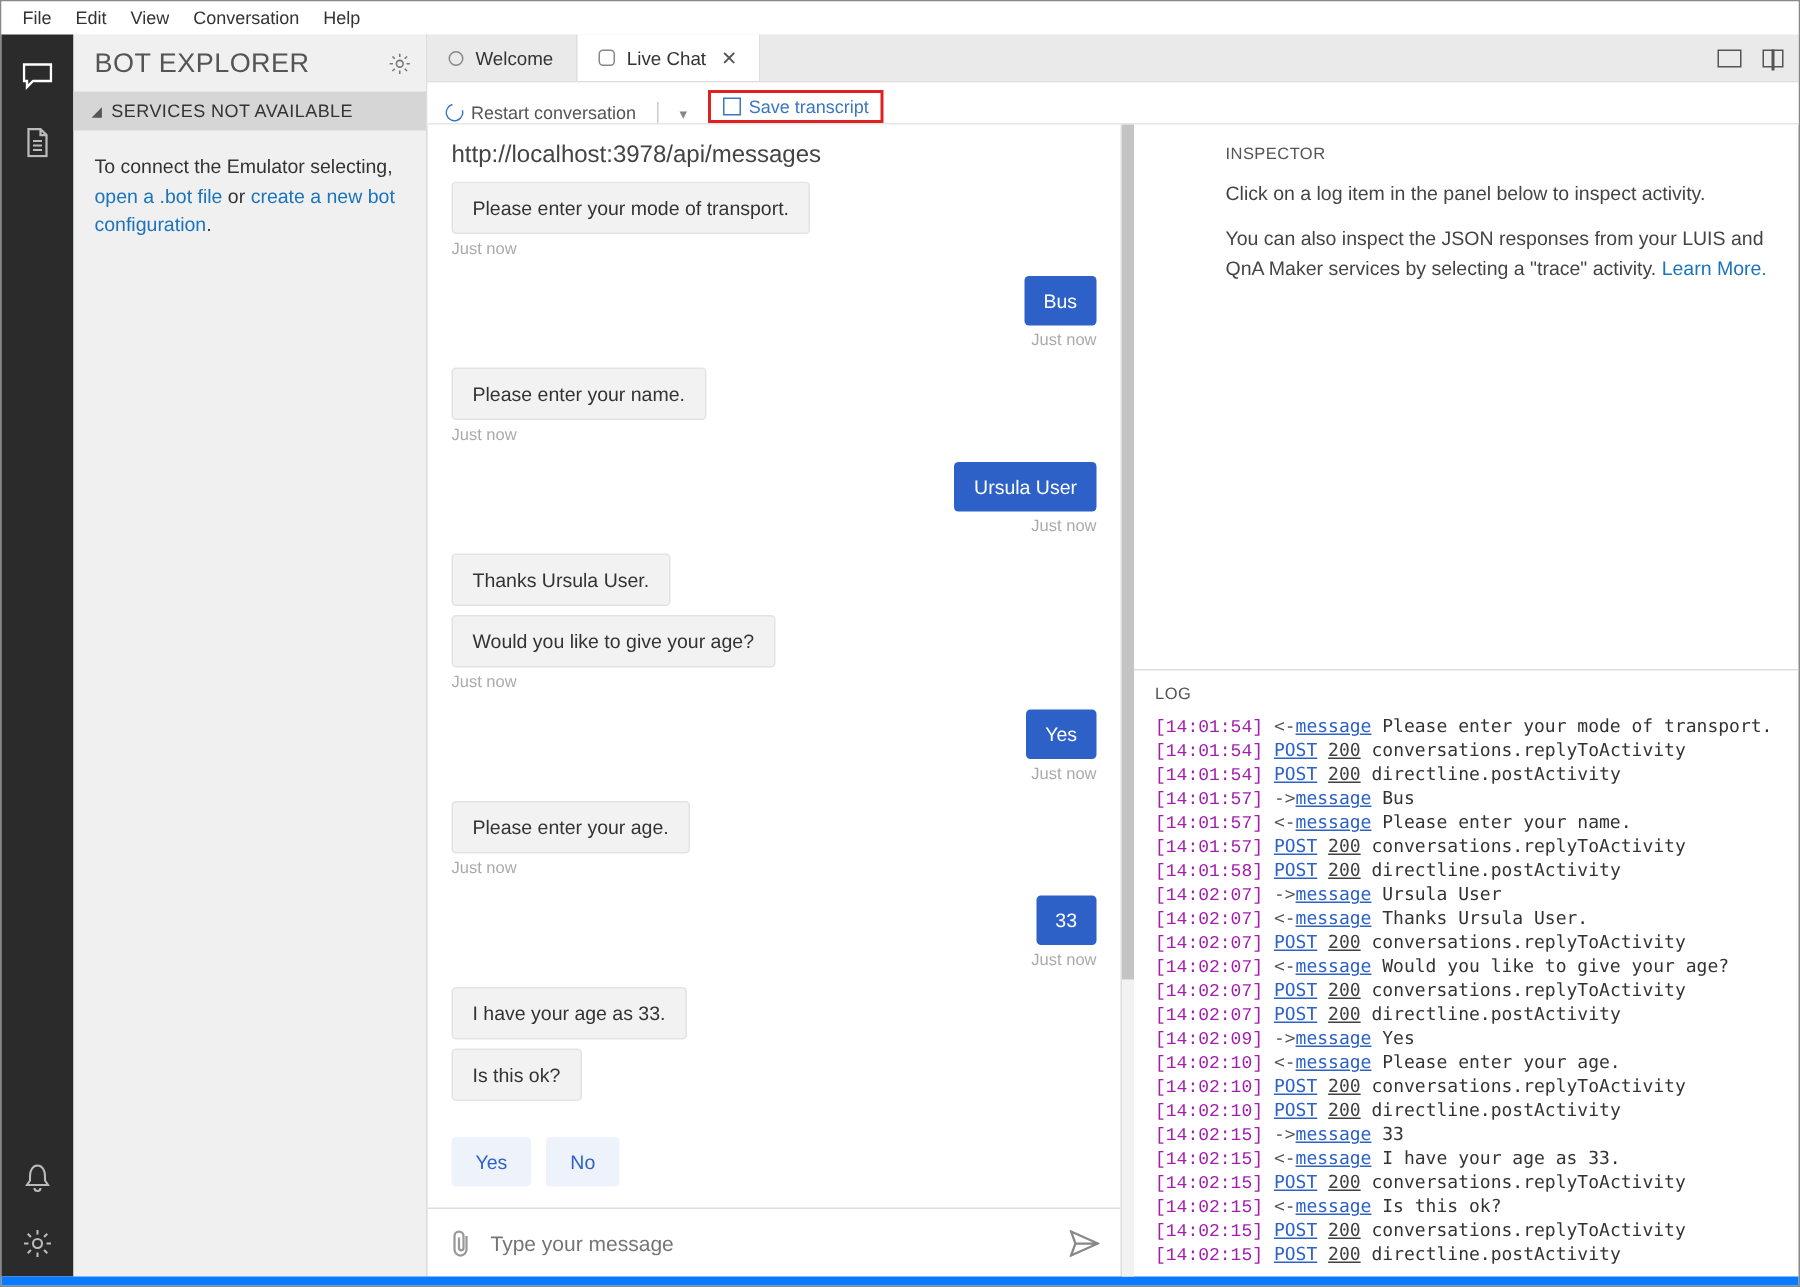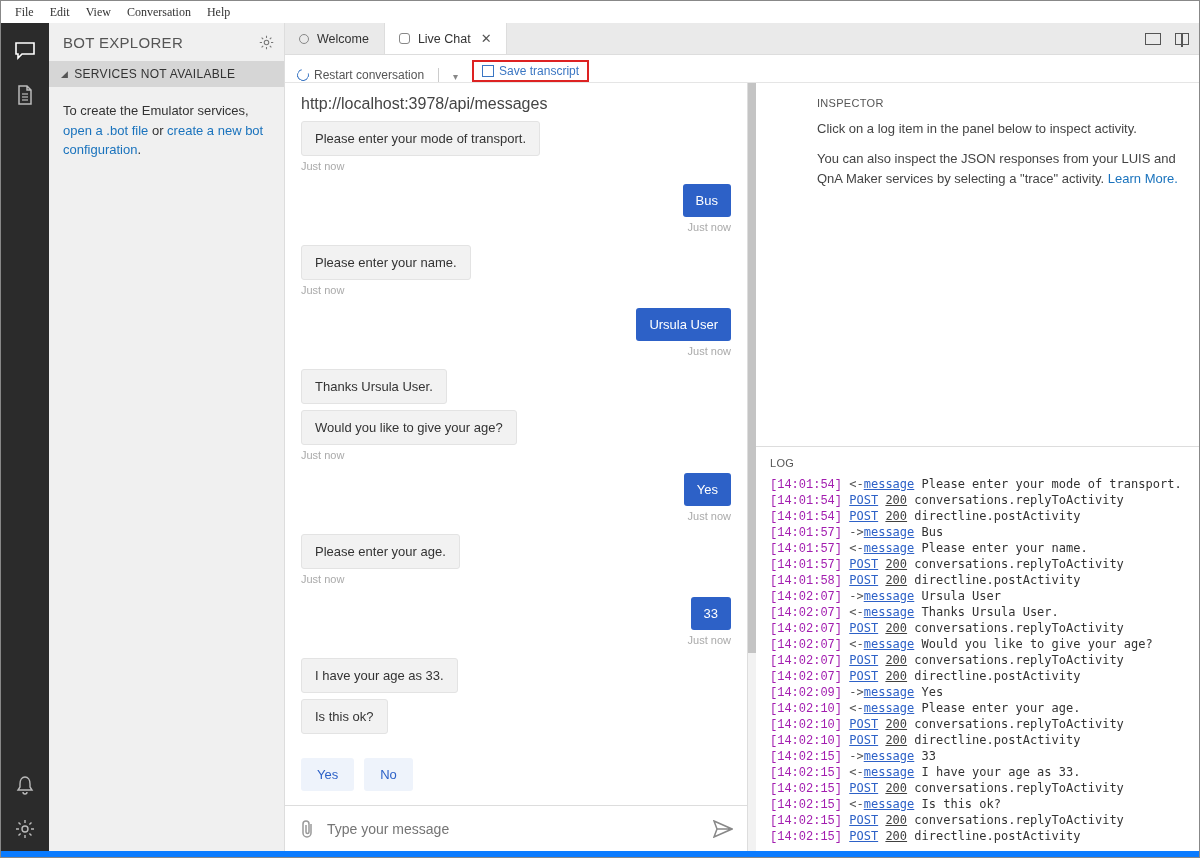--- a/index.html
+++ b/index.html
@@ -4,28 +4,28 @@
 <style>
   * { box-sizing: border-box; margin: 0; padding: 0; }
   body { font-family: "Segoe UI", Arial, sans-serif; font-size: 13px; color: #333; background: #fff; overflow: hidden; }
   .app { width: 1200px; height: 858px; display: flex; flex-direction: column; border: 1px solid #888; }
   .titlebar { height: 30px; display: flex; align-items: center; padding: 0 8px; background: #fff; border-bottom: 1px solid #eee; }
   .titlebar .app-icon { width: 16px; height: 16px; border: 1.5px solid #5aa4da; border-radius: 50%; margin-right: 8px; position: relative; }
   .titlebar .title { font-size: 12px; color: #222; }
   .titlebar .window-controls { margin-left: auto; display: flex; gap: 0; }
   .titlebar .window-controls div { width: 45px; height: 28px; display: flex; align-items: center; justify-content: center; font-size: 14px; cursor: default; }
   .menubar { height: 22px; display: flex; align-items: center; padding: 0 6px; background: #fff; font-size: 12px; }
-  .menubar span { padding: 2px 8px; cursor: default; font-family: Liberation Serif, serif; }
+  .menubar span { padding: 2px 8px; cursor: default; }
   .body { flex: 1; display: flex; min-height: 0; }
   .rail { width: 48px; background: #2b2b2b; display: flex; flex-direction: column; align-items: center; padding-top: 6px; }
   .rail .rail-icon { width: 48px; height: 44px; display: flex; align-items: center; justify-content: center; color: #bbb; font-size: 18px; cursor: default; }
   .rail .rail-icon.active { color: #fff; }
   .rail .spacer { flex: 1; }
   .explorer { width: 236px; background: #f0f0f0; display: flex; flex-direction: column; border-right: 1px solid #ddd; }
-  .explorer-header { height: 38px; display: flex; align-items: center; justify-content: space-between; padding: 0 10px 0 14px; font-size: 15px; color: #555; letter-spacing: 0.3px; }
+  .explorer-header { height: 38px; display: flex; align-items: center; justify-content: space-between; padding: 0 10px 0 14px; font-size: 18px; color: #555; letter-spacing: 0.3px; }
   .explorer-header .gear { color: #777; font-size: 15px; }
   .explorer-section { background: #d6d6d6; height: 26px; display: flex; align-items: center; padding: 0 12px; font-size: 12px; color: #333; letter-spacing: 0.3px; }
   .explorer-section .tri { margin-right: 6px; font-size: 9px; color: #555; }
   .explorer-body { padding: 14px 14px; font-size: 13px; color: #333; line-height: 1.5; }
   .explorer-body a { color: #1a73bd; text-decoration: none; }
   .main { flex: 1; display: flex; flex-direction: column; min-width: 0; }
   .tabs { height: 32px; background: #eaeaea; display: flex; align-items: stretch; border-bottom: 1px solid #ddd; }
   .tab { display: flex; align-items: center; padding: 0 14px; font-size: 12.5px; gap: 8px; border-right: 1px solid transparent; position: relative; }
   .tab .dot { width: 10px; height: 10px; border: 1.3px solid #888; border-radius: 50%; display: inline-block; }
   .tab .bubble { width: 11px; height: 11px; border: 1.3px solid #888; border-radius: 3px; display: inline-block; position: relative; }
@@ -130,21 +130,21 @@
               <circle cx="10" cy="10" r="3" fill="none" stroke="#777" stroke-width="1.4"></circle>
               <path d="M10 1 V4 M10 16 V19 M1 10 H4 M16 10 H19 M3.5 3.5 L5.6 5.6 M14.4 14.4 L16.5 16.5 M16.5 3.5 L14.4 5.6 M5.6 14.4 L3.5 16.5" stroke="#777" stroke-width="1.4"></path>
             </svg>
         </span>
       </div>
       <div class="explorer-section">
         <span class="tri">◢</span>
         <span>SERVICES NOT AVAILABLE</span>
       </div>
       <div class="explorer-body">
-        <span>To create the Emulator services, </span><a href="#">open a .bot file</a><span> or </span><a href="#">create a new bot configuration</a><span>.</span>
+        <span>To connect the Emulator selecting, </span><a href="#">open a .bot file</a><span> or </span><a href="#">create a new bot configuration</a><span>.</span>
       </div>
     </div>
 
     <div class="main">
 
       <div class="tabs">
         <div class="tab">
           <span class="dot"></span>
           <span>Welcome</span>
         </div>

